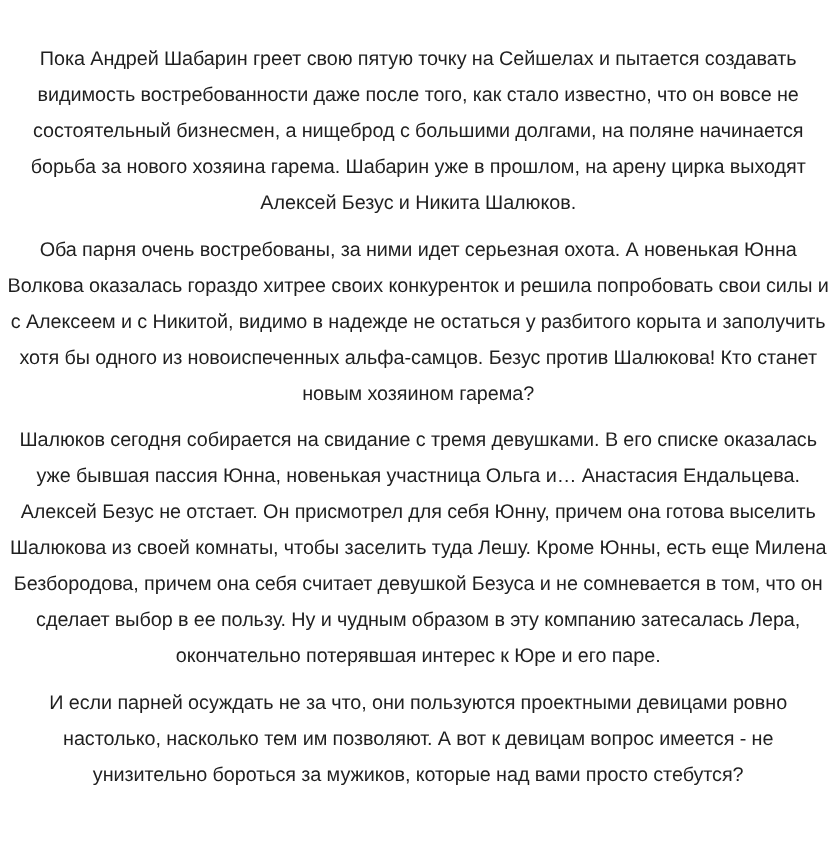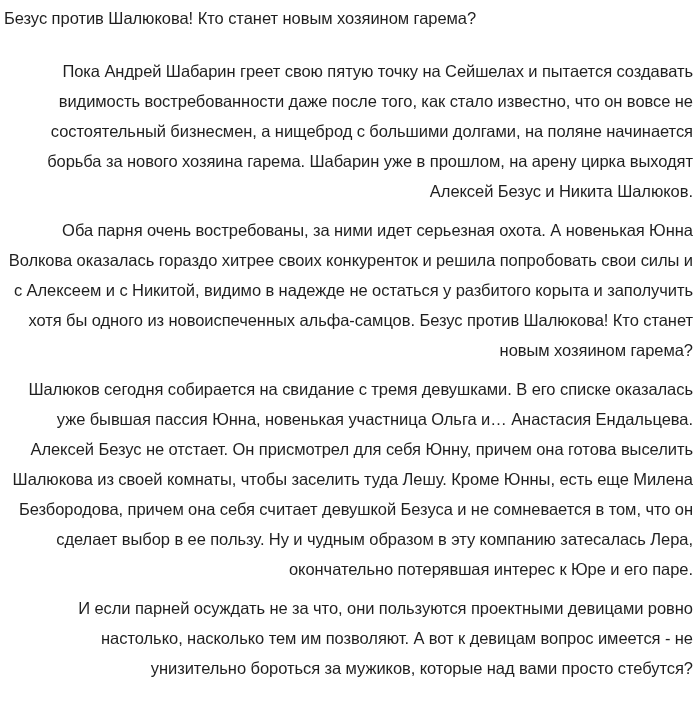--- a/index.html
+++ b/index.html
@@ -46,35 +46,34 @@
   .article-body {
     padding-top: 27px;
   }
 
   .article-paragraph {
     font-size: 16.5px;
     line-height: 30px;
     font-weight: 400;
     color: #1f1f1f;
     margin: 0;
-    text-align: right;
+    text-align: center;
     letter-spacing: -0.05px;
     word-spacing: -0.1px;
   }
 
   .article-paragraph + .article-paragraph {
     margin-top: 9px;
   }
 </style>
 </head>
 <body>
 
 <article class="article">
 
-  <h1 class="article-title">Безус против Шалюкова! Кто станет новым хозяином гарема?</h1>
 
 
   <div class="article-body">
     <p class="article-paragraph">Пока Андрей Шабарин греет свою пятую точку на Сейшелах и пытается создавать видимость востребованности даже после того, как стало известно, что он вовсе не состоятельный бизнесмен, а нищеброд с большими долгами, на поляне начинается борьба за нового хозяина гарема. Шабарин уже в прошлом, на арену цирка выходят Алексей Безус и Никита Шалюков.</p>
     <p class="article-paragraph">Оба парня очень востребованы, за ними идет серьезная охота. А новенькая Юнна Волкова оказалась гораздо хитрее своих конкуренток и решила попробовать свои силы и с Алексеем и с Никитой, видимо в надежде не остаться у разбитого корыта и заполучить хотя бы одного из новоиспеченных альфа-самцов. Безус против Шалюкова! Кто станет новым хозяином гарема?</p>
     <p class="article-paragraph">Шалюков сегодня собирается на свидание с тремя девушками. В его списке оказалась уже бывшая пассия Юнна, новенькая участница Ольга и… Анастасия Ендальцева. Алексей Безус не отстает. Он присмотрел для себя Юнну, причем она готова выселить Шалюкова из своей комнаты, чтобы заселить туда Лешу. Кроме Юнны, есть еще Милена Безбородова, причем она себя считает девушкой Безуса и не сомневается в том, что он сделает выбор в ее пользу. Ну и чудным образом в эту компанию затесалась Лера, окончательно потерявшая интерес к Юре и его паре.</p>
     <p class="article-paragraph">И если парней осуждать не за что, они пользуются проектными девицами ровно настолько, насколько тем им позволяют. А вот к девицам вопрос имеется - не унизительно бороться за мужиков, которые над вами просто стебутся?</p>
   </div>
 
 </article>

